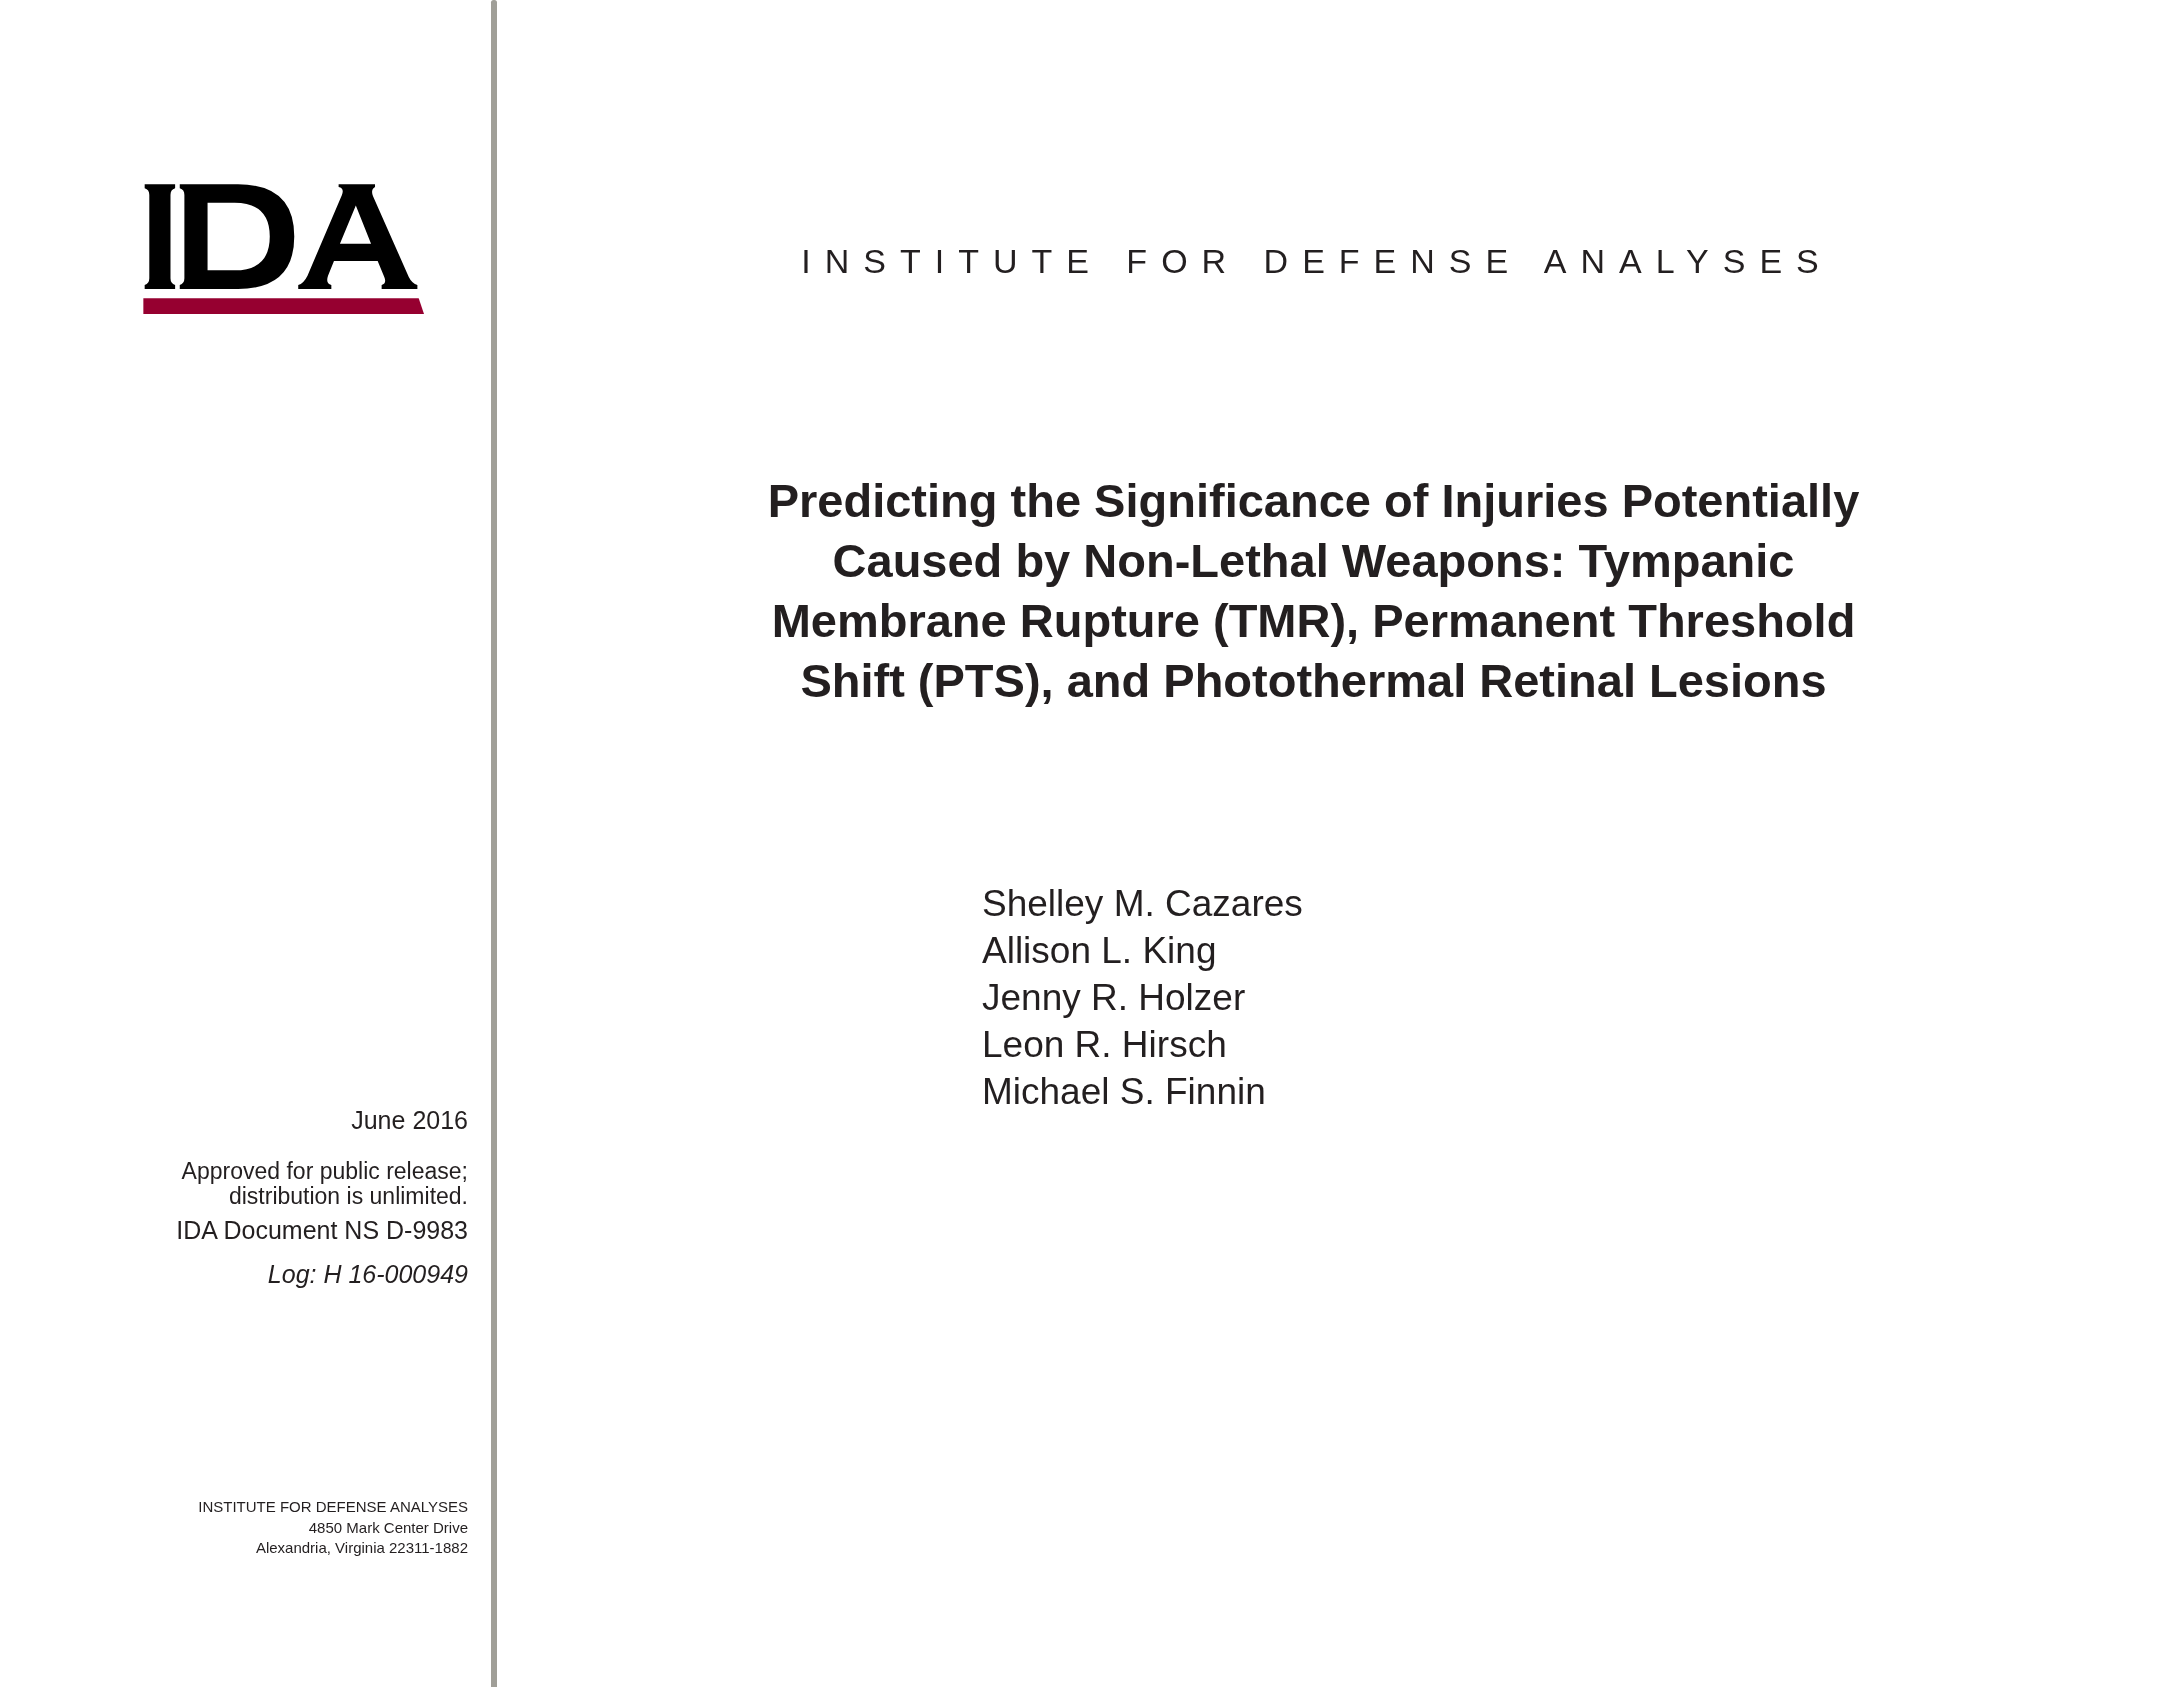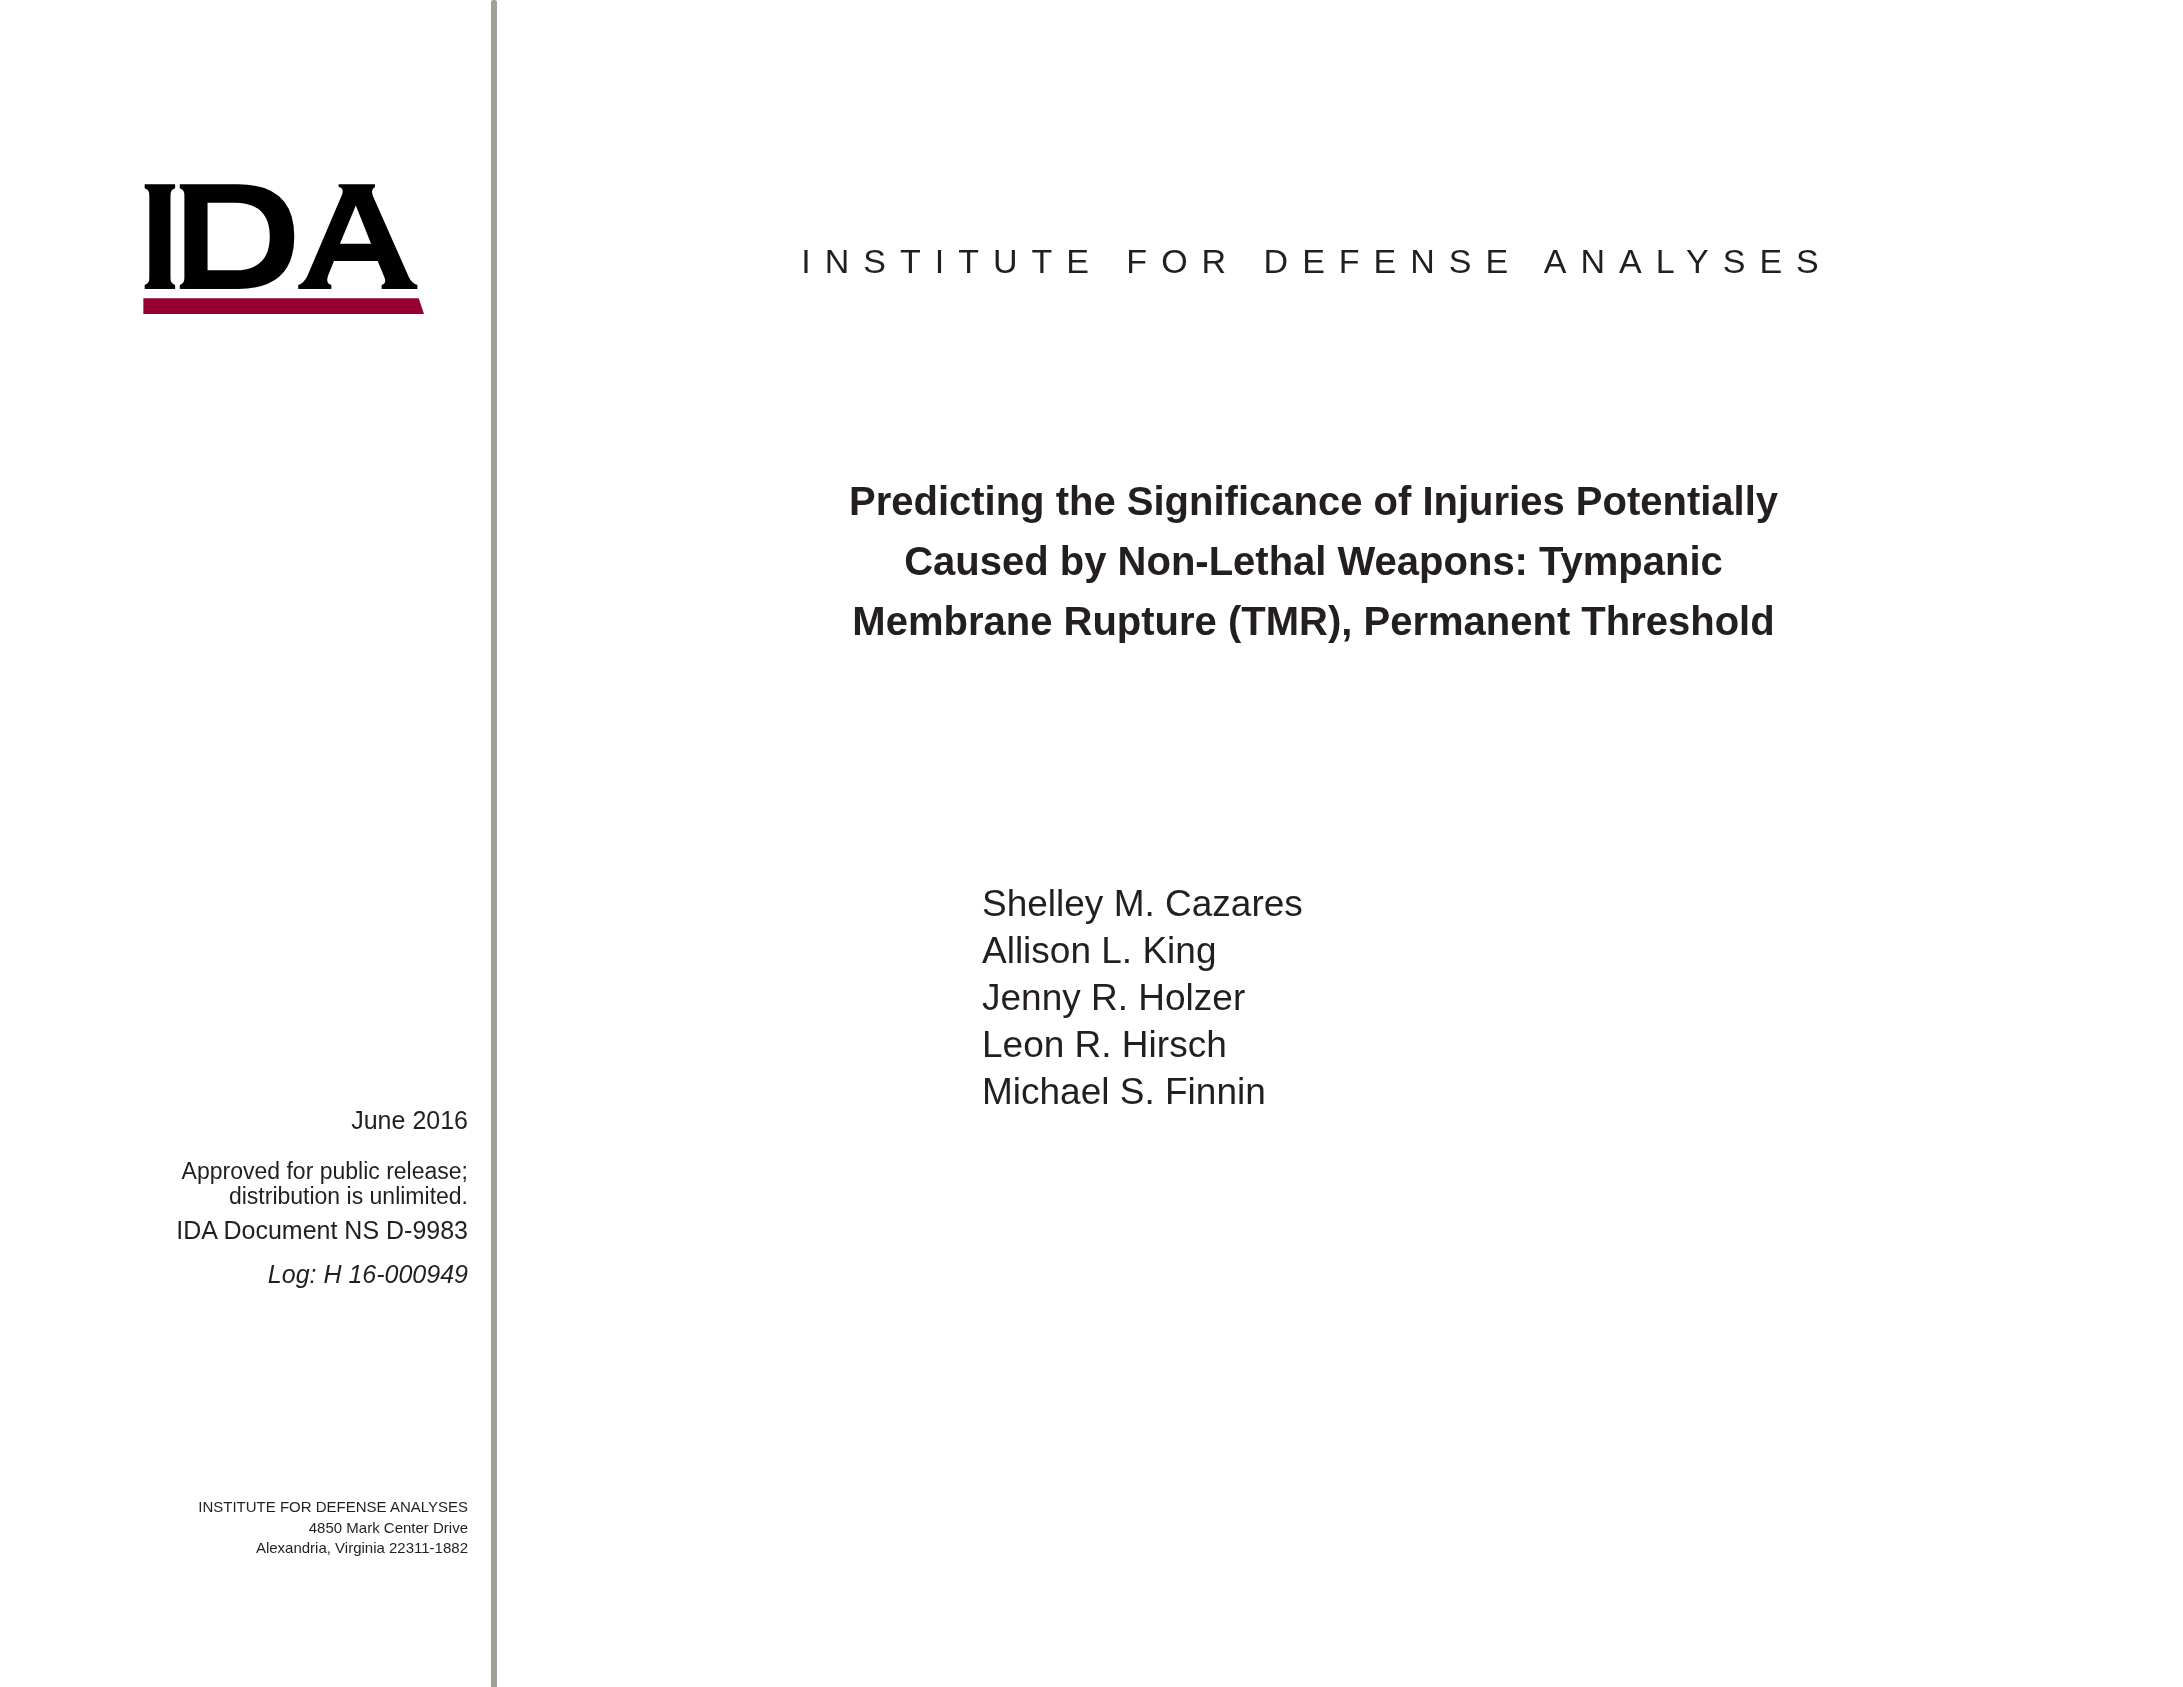--- a/index.html
+++ b/index.html
@@ -6,21 +6,21 @@
   body { width: 2183px; height: 1687px; background: #ffffff; position: relative; overflow: hidden; color: #231f20; font-family: "Liberation Sans", sans-serif; }
   .divider { position: absolute; left: 491px; top: 0; width: 6px; height: 1687px; background: #a09f98; border-radius: 2.6px 2.6px 0 0; }
   .logo { position: absolute; left: 142px; top: 179px; width: 286px; height: 139px; }
   .left-col { position: absolute; left: 60px; width: 408px; text-align: right; }
   .date { top: 1106px; font-size: 25px; }
   .release { top: 1159px; font-size: 23px; line-height: 24.5px; }
   .docnum { top: 1216px; font-size: 25px; }
   .log { top: 1260px; font-size: 25px; font-style: italic; }
   .address { top: 1497px; font-size: 15px; line-height: 20.5px; }
   .header { position: absolute; left: 503px; width: 1614px; top: 242px; text-align: center; font-size: 34px; letter-spacing: 14px; text-indent: 14px; color: #231f20; }
-  .title { position: absolute; left: 652px; width: 1323px; top: 471px; text-align: center; font-weight: bold; font-size: 40px; line-height: 60px; color: #231f20; }
+  .title { position: absolute; left: 652px; width: 1323px; top: 471px; text-align: center; font-weight: bold; font-size: 47px; line-height: 60px; color: #231f20; }
   .title div { white-space: nowrap; }
   .authors { position: absolute; left: 982px; width: 662px; top: 880px; font-size: 37px; line-height: 47px; color: #231f20; }
 </style>
 </head>
 <body>
 
 <div class="divider"></div>
 
 <svg class="logo" viewBox="0 0 432 210" xmlns="http://www.w3.org/2000/svg">
   <g fill="#000000">
@@ -33,20 +33,21 @@
   </g>
   <polygon points="2,180 418,180 426,204 2,204" fill="#960030"></polygon>
 </svg>
 
 <div class="header">INSTITUTE FOR DEFENSE ANALYSES</div>
 
 <div class="title">
   <div>Predicting the Significance of Injuries Potentially</div>
   <div>Caused by Non-Lethal Weapons: Tympanic</div>
   <div>Membrane Rupture (TMR), Permanent Threshold</div>
+  <div>Shift (PTS), and Photothermal Retinal Lesions</div>
 </div>
 
 <div class="authors">
   <div>Shelley M. Cazares</div>
   <div>Allison L. King</div>
   <div>Jenny R. Holzer</div>
   <div>Leon R. Hirsch</div>
   <div>Michael S. Finnin</div>
 </div>
 

